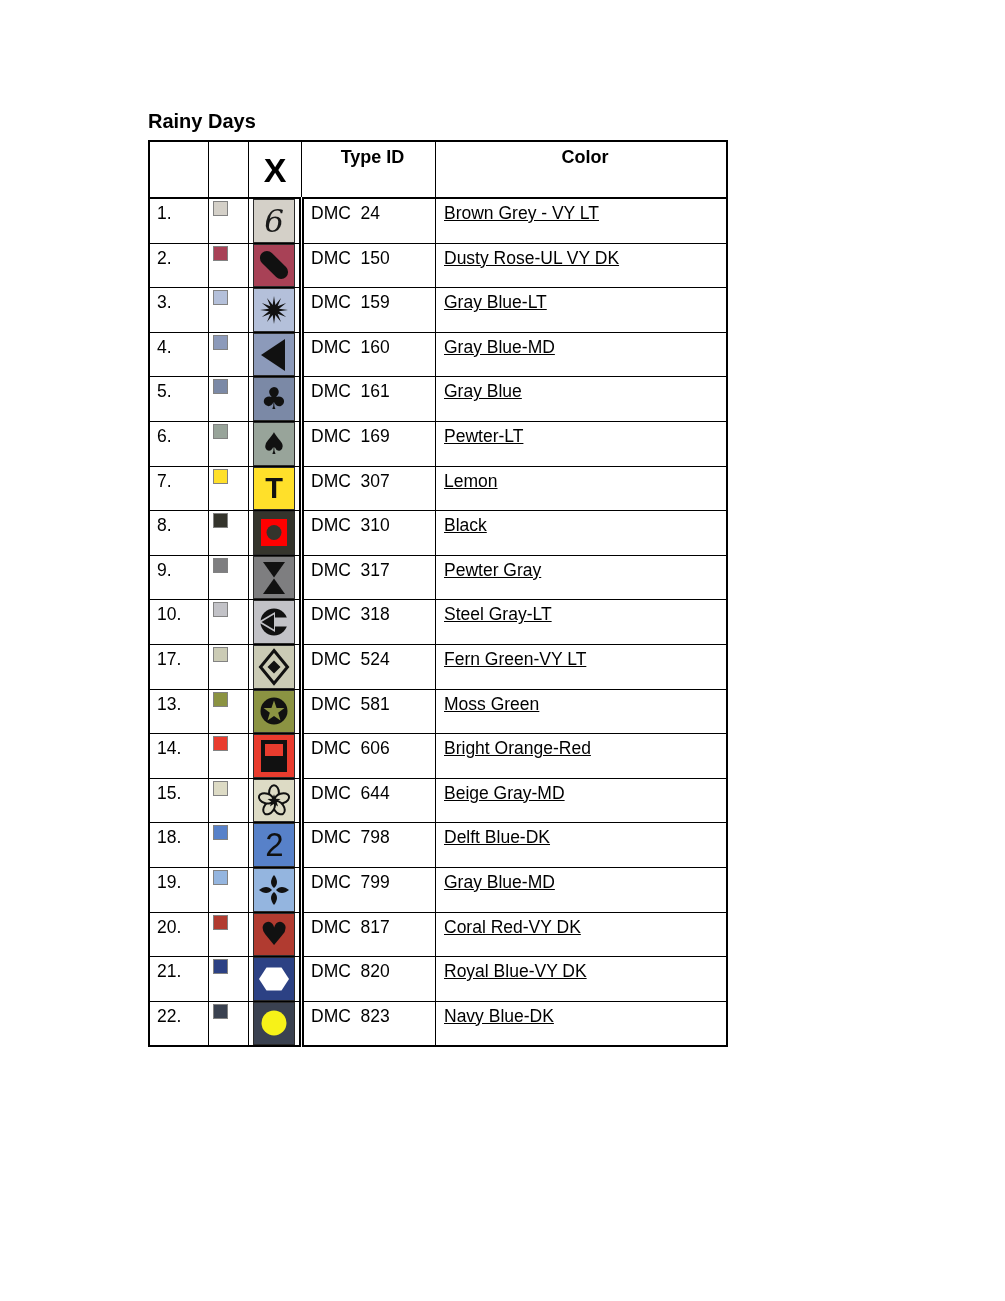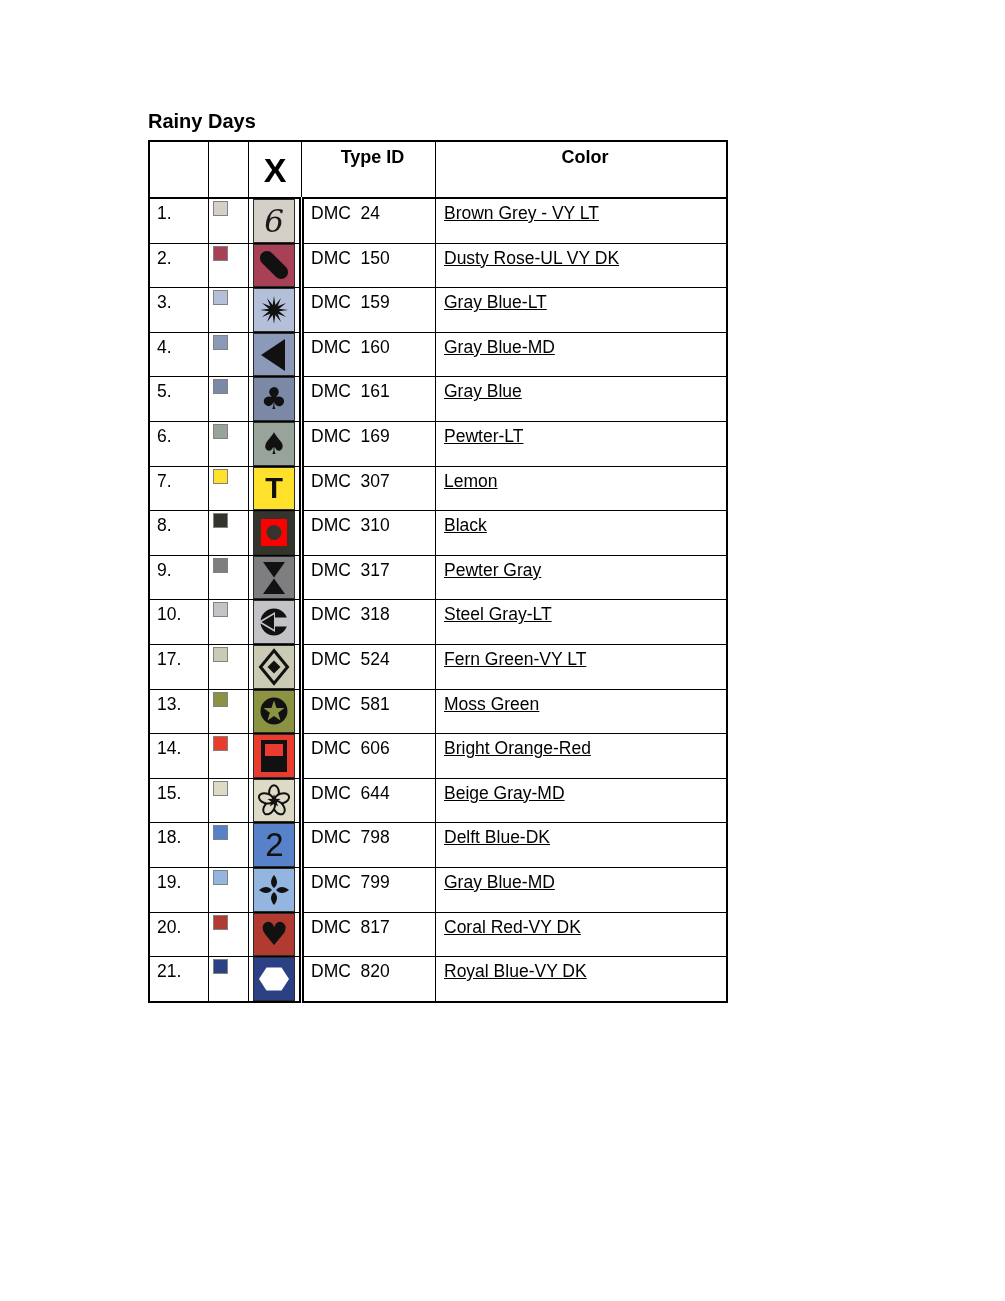--- a/index.html
+++ b/index.html
@@ -331,14 +331,29 @@
         <td class="c-sym">
           <div class="sym-box" style="background:#2C4184">
             <svg viewBox="0 0 40 42" width="40" height="42">
               <polygon points="5,21 12.5,9.5 27.5,9.5 35,21 27.5,32.5 12.5,32.5" fill="#FFFFFF"></polygon>
             </svg>
           </div>
         </td>
         <td class="c-type">DMC  820</td>
         <td class="c-color">Royal Blue-VY DK</td>
       </tr>
+      <tr>
+        <td class="c-num">22.</td>
+        <td class="c-sw">
+          <span class="swatch" style="background:#3A4150"></span>
+        </td>
+        <td class="c-sym">
+          <div class="sym-box" style="background:#3A4150">
+            <svg viewBox="0 0 40 42" width="40" height="42">
+              <circle cx="20" cy="21" r="12.5" fill="#F7F218"></circle>
+            </svg>
+          </div>
+        </td>
+        <td class="c-type">DMC  823</td>
+        <td class="c-color">Navy Blue-DK</td>
+      </tr>
     </tbody>
 </table>
 
 </body></html>

